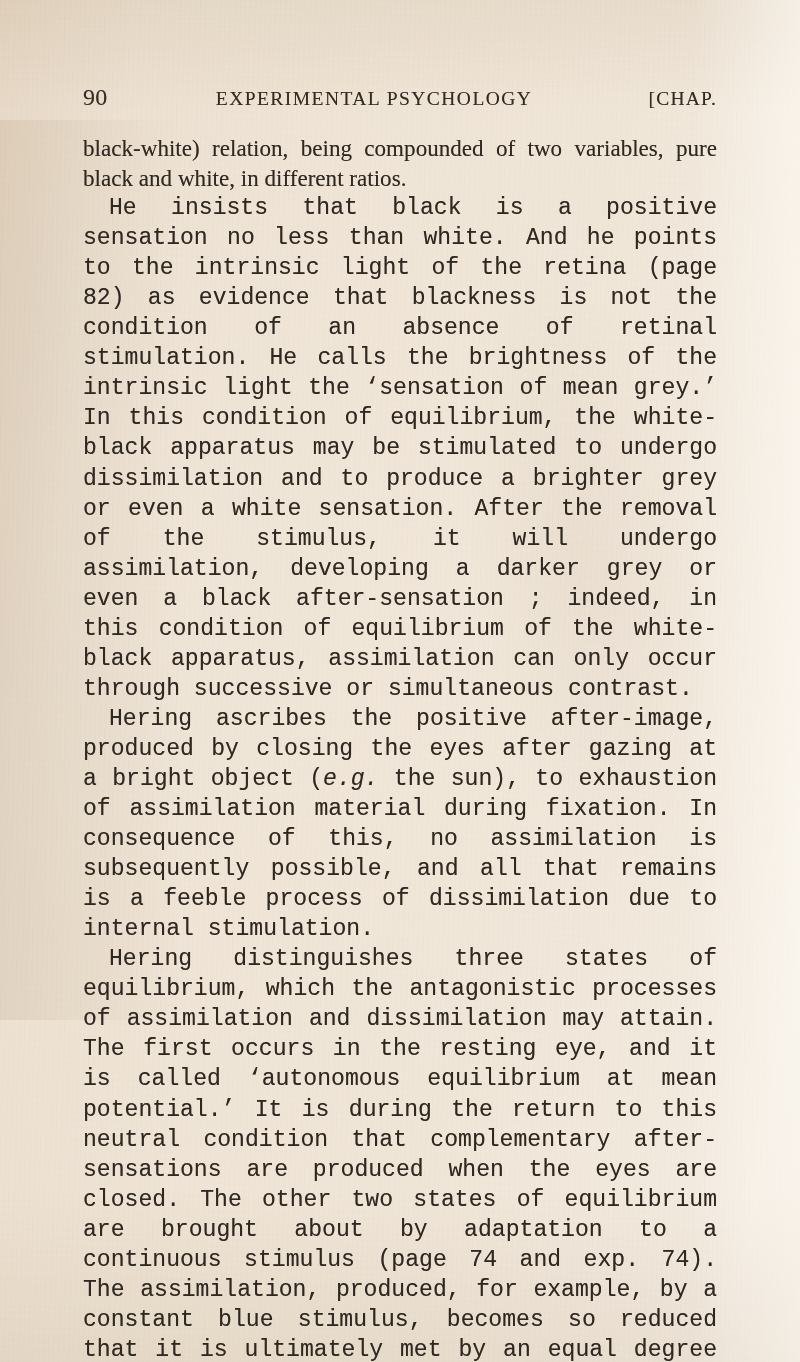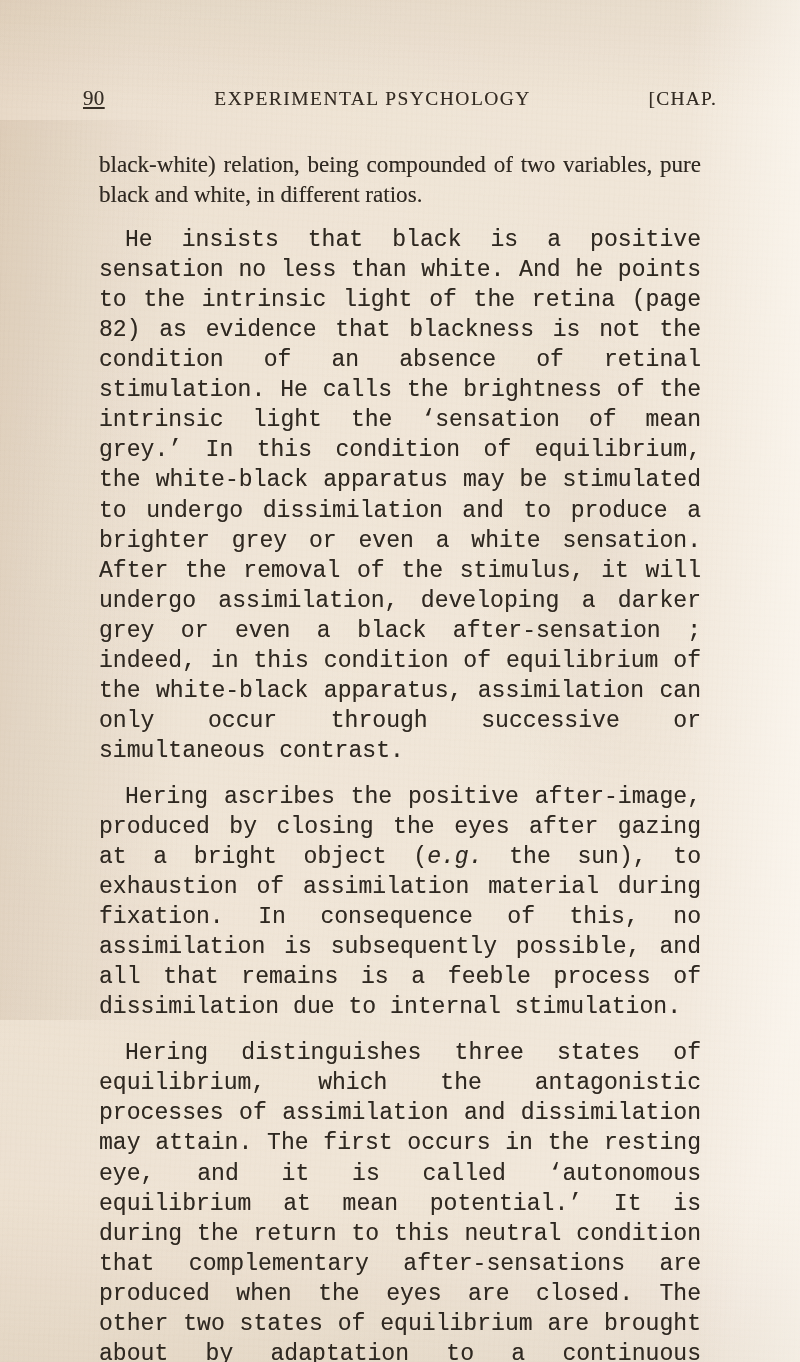--- a/index.html
+++ b/index.html
@@ -92,24 +92,23 @@
     top: 76px;
     width: 634px;
     display: flex;
     align-items: baseline;
     justify-content: space-between;
     font-size: 19.5px;
     line-height: 24px;
     color: #3a3128;
   }
   .runhead .folio {
-    font-size: 21px;
+    font-size: 24px;
     letter-spacing: 0.3px;
     color: #362e26;
-    text-decoration: underline;
   }
   .runhead .title {
     flex: 1;
     text-align: center;
     font-size: 19.5px;
     letter-spacing: 1.45px;
     text-transform: uppercase;
     color: #332b23;
     padding-right: 8px;
     margin-top: 11px;
@@ -128,21 +127,21 @@
     left: 83px;
     top: 133px;
     width: 634px;
     font-size: 23.1px;
     line-height: 30.05px;
     text-align: justify;
     text-justify: inter-word;
     color: #2e2821;
   }
   .body p {
-    margin: 16px;
+    margin: 0;
     text-indent: 0;
     hyphens: none;
   }
   .body p.indent {
     text-indent: 26px;
     font-family: Liberation Mono, monospace;
   }
   .body i, .body em {
     font-style: italic;
   }

